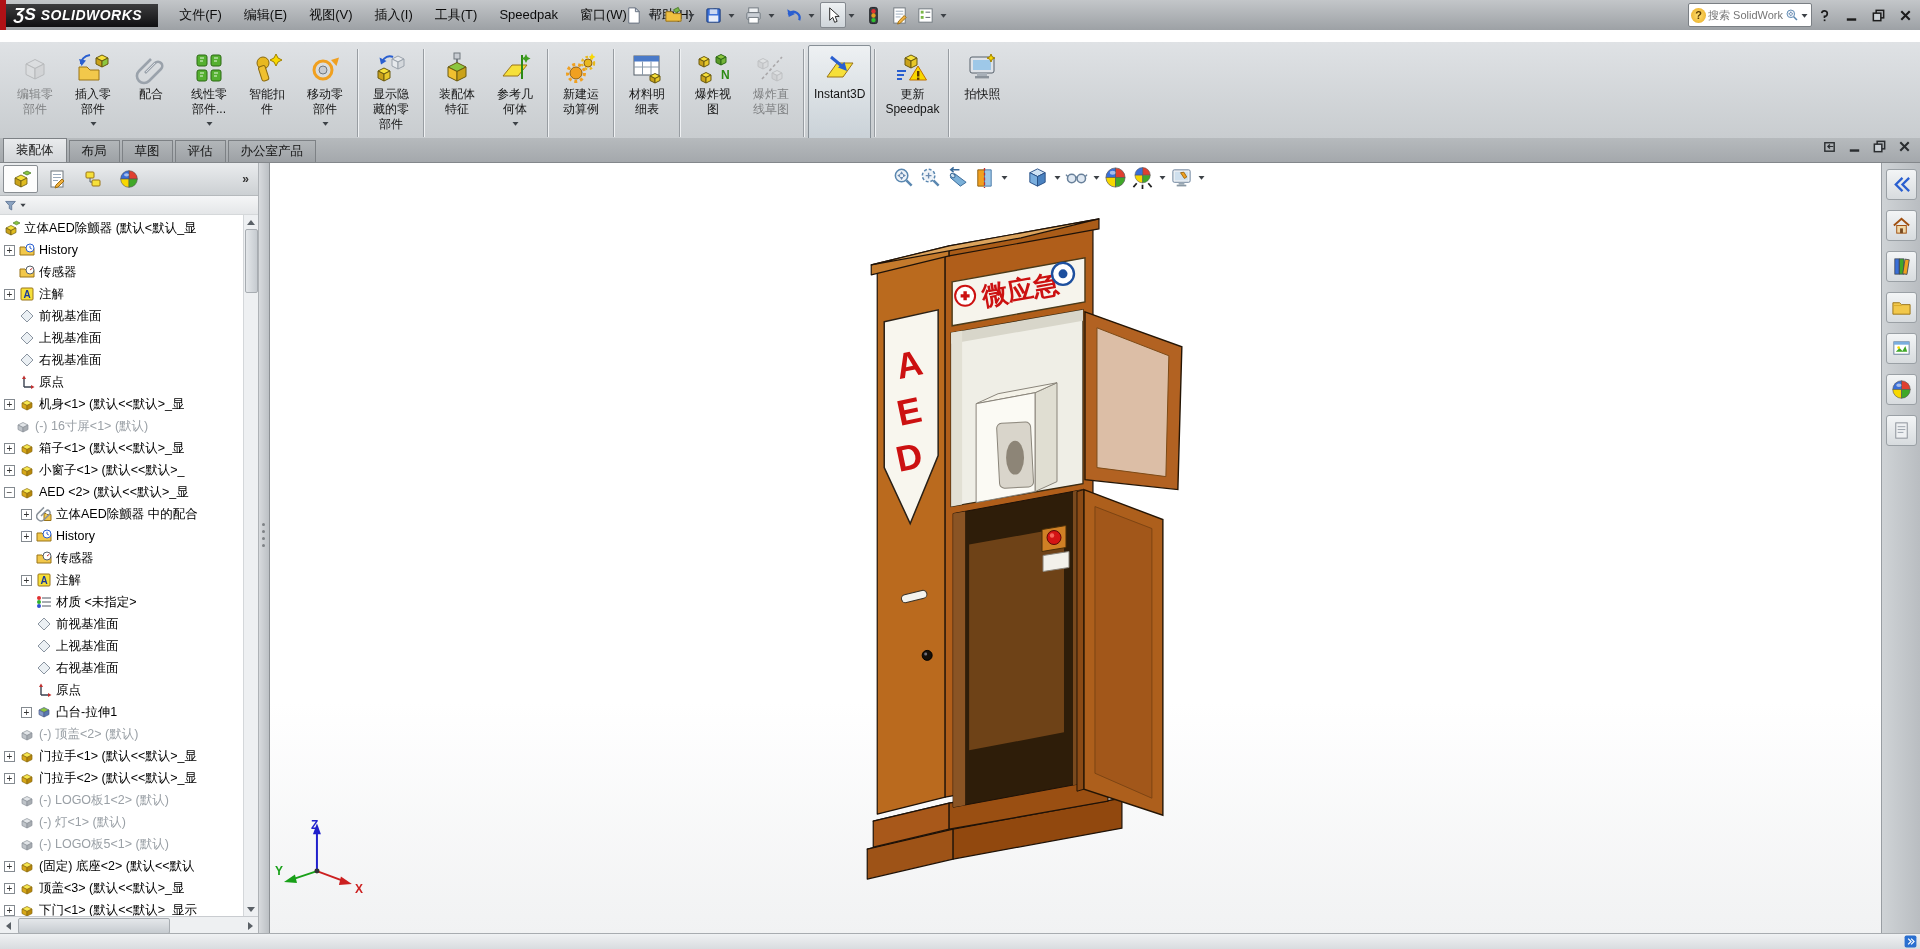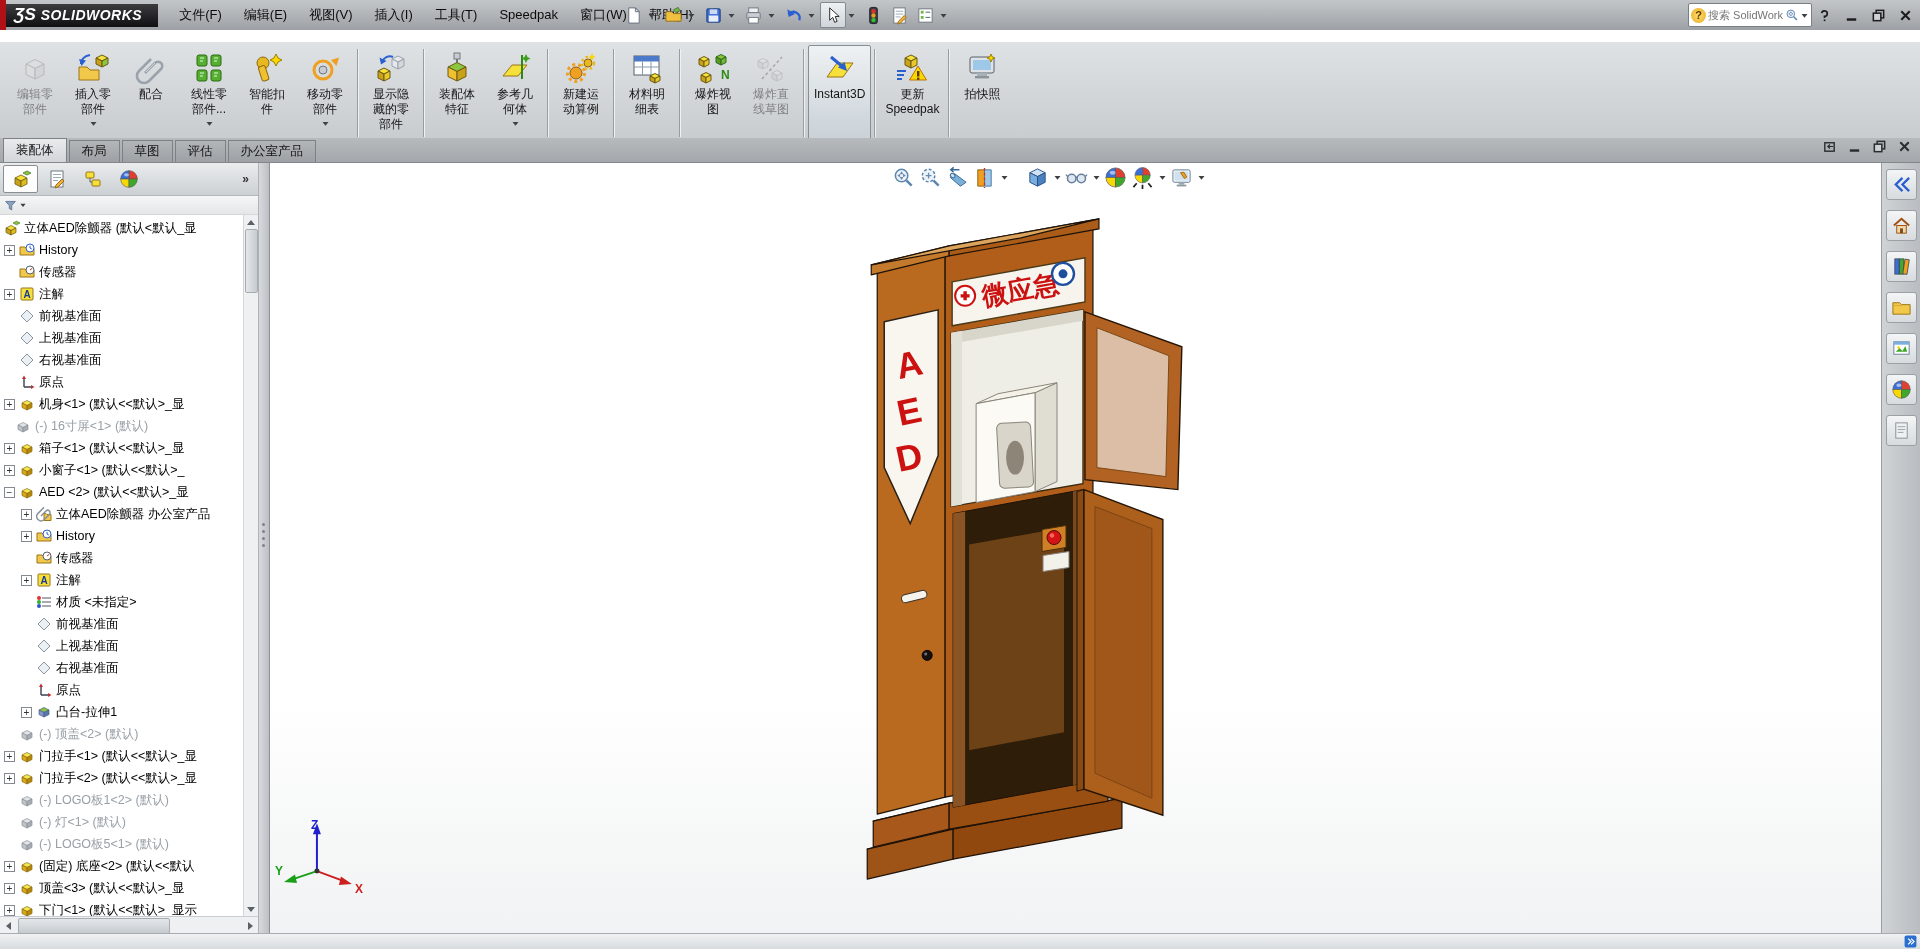--- a/index.html
+++ b/index.html
@@ -929,21 +929,21 @@
             <svg class="tree-icon">
               <use href="#s-tr-part"></use>
             </svg>
             <div class="tree-label">AED &lt;2&gt; (默认&lt;&lt;默认&gt;_显</div>
           </div>
           <div class="tree-row" style="padding-left: 21px;">
             <div class="expander">+</div>
             <svg class="tree-icon">
               <use href="#s-tr-mates"></use>
             </svg>
-            <div class="tree-label">立体AED除颤器 办公室产品</div>
+            <div class="tree-label">立体AED除颤器 中的配合</div>
           </div>
           <div class="tree-row" style="padding-left: 21px;">
             <div class="expander">+</div>
             <svg class="tree-icon">
               <use href="#s-tr-history"></use>
             </svg>
             <div class="tree-label">History</div>
           </div>
           <div class="tree-row" style="padding-left: 21px;">
             <div class="exp-spacer"></div>

